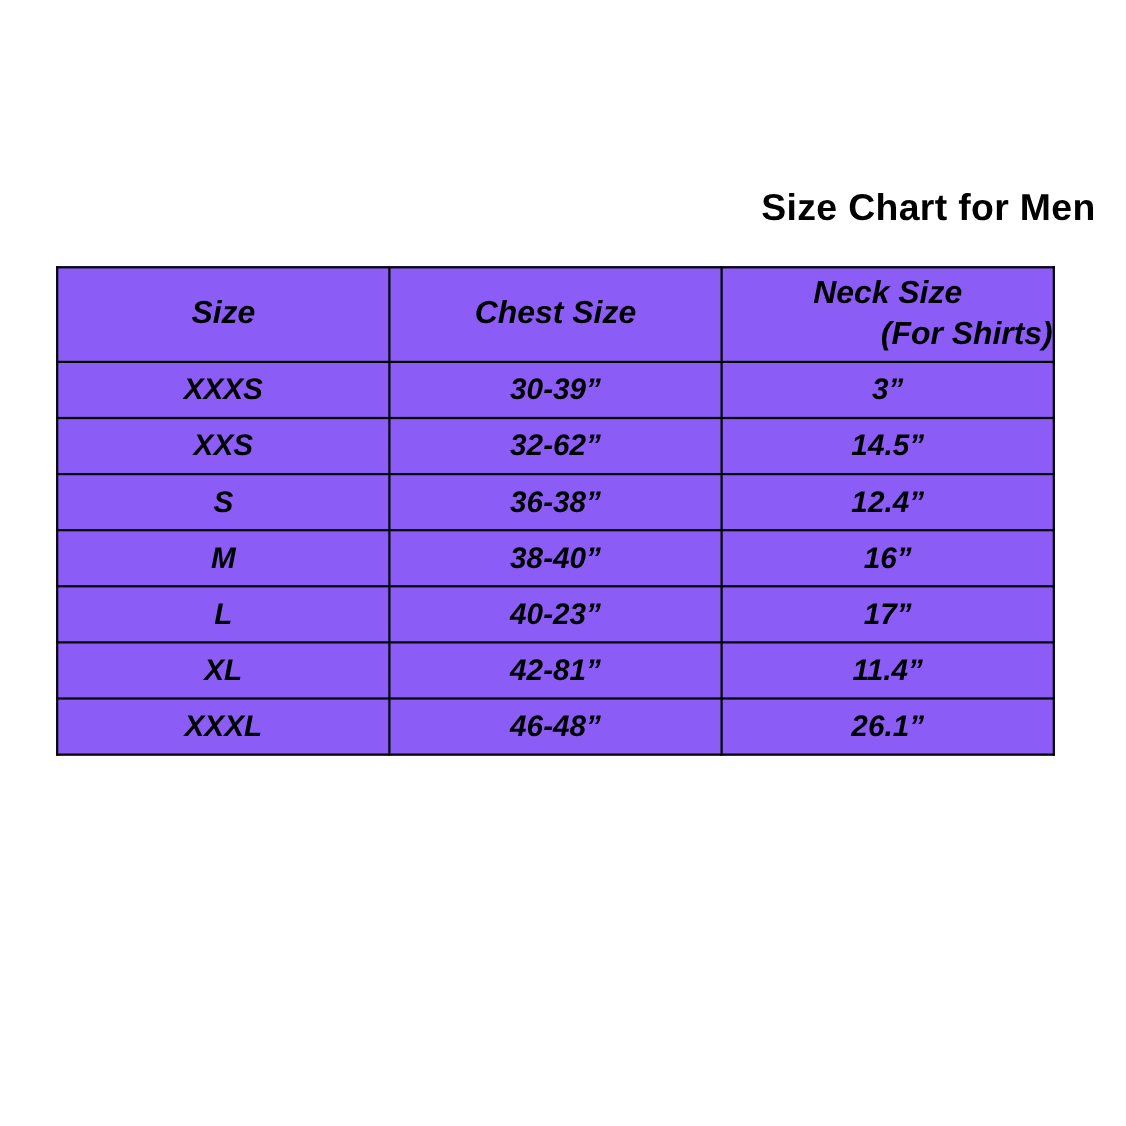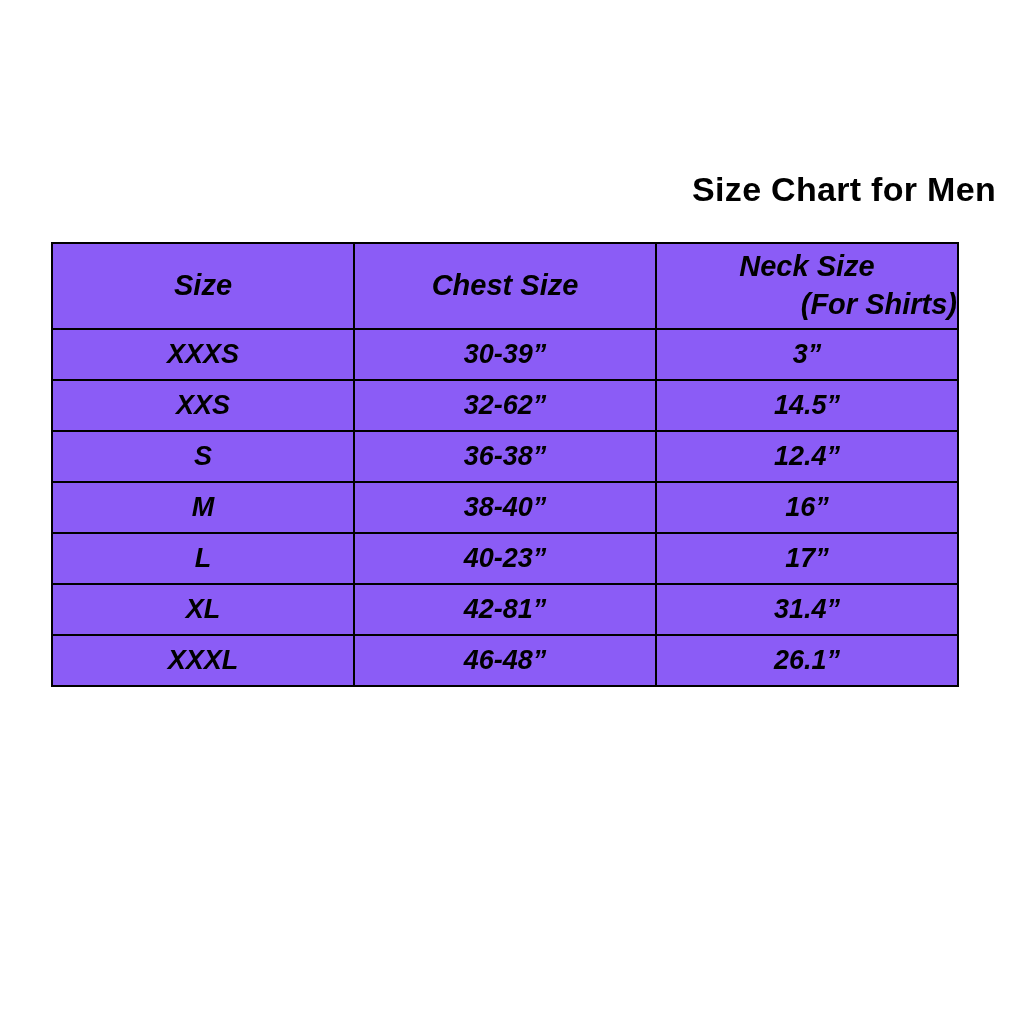--- a/index.html
+++ b/index.html
@@ -108,21 +108,21 @@
         <td>16”</td>
       </tr>
       <tr>
         <td>L</td>
         <td>40-23”</td>
         <td>17”</td>
       </tr>
       <tr>
         <td>XL</td>
         <td>42-81”</td>
-        <td>31.4”</td>
+        <td>11.4”</td>
       </tr>
       <tr>
         <td>XXXL</td>
         <td>46-48”</td>
         <td>26.1”</td>
       </tr>
     </tbody>
   </table>
 
 </div>

